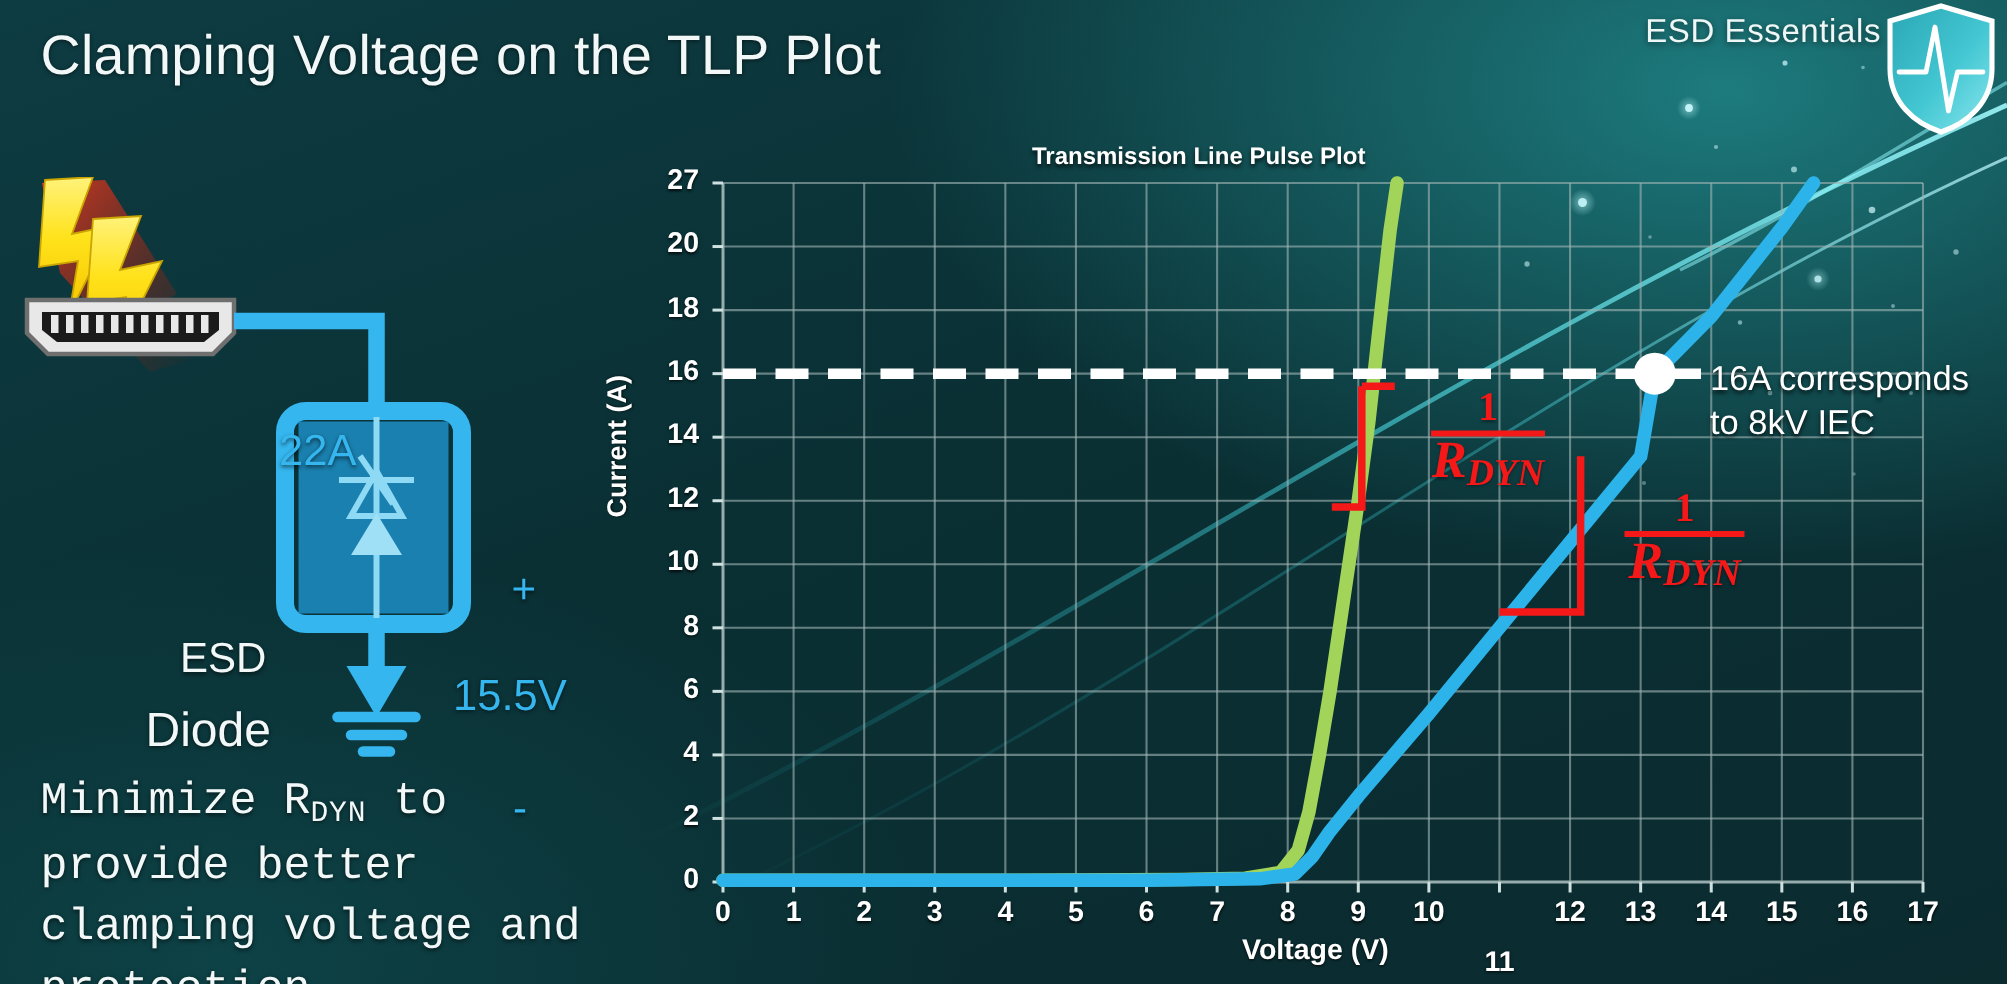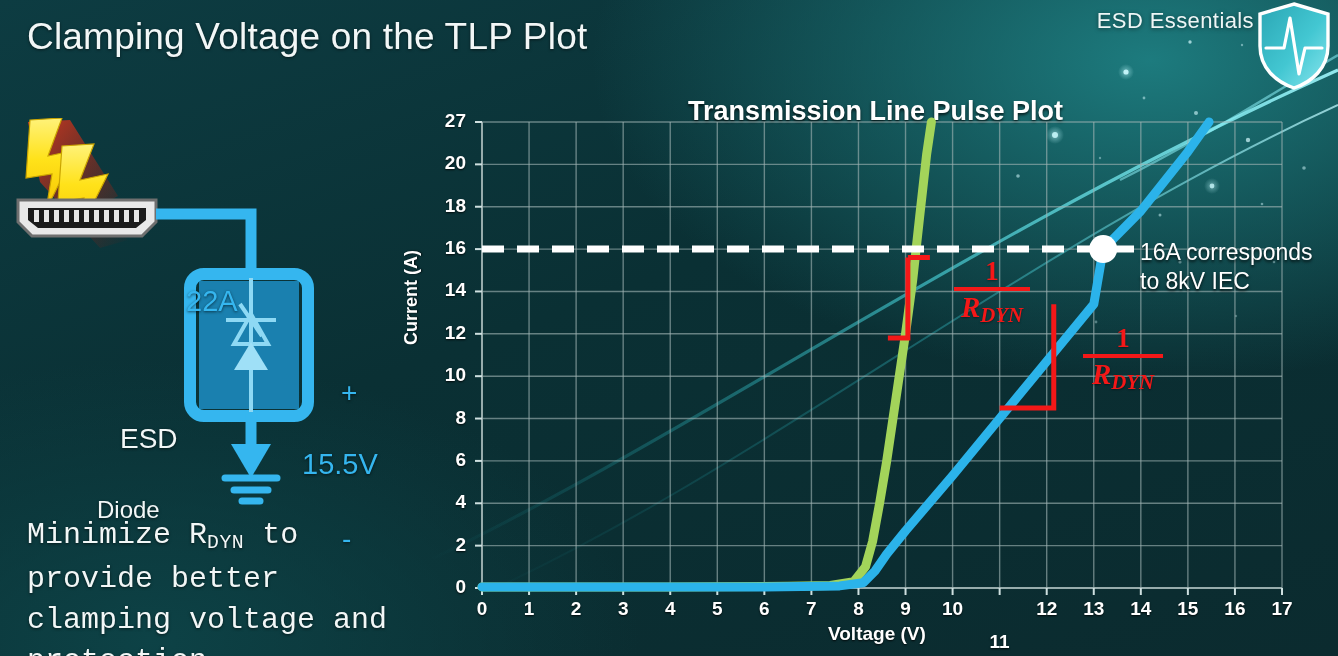--- a/index.html
+++ b/index.html
@@ -35,38 +35,38 @@
   }
   #brand-shield { position:absolute; right:4px; top:0px; width:80px; height:92px; }
 
   
   #circuit { position:absolute; left:0px; top:118px; width:420px; height:390px; }
   .clabel {
     position:absolute; white-space:nowrap; text-shadow:0 1px 3px rgba(0,0,0,.6);text-align:right;
   }
   #lbl-current { left:186px; top:167px; font-size:29px; color:#35b6ef; }
   #lbl-esd  { left:120px; top:305px; font-size:28px; color:#f2f7f7; }
-  #lbl-diode{ left:97px;  top:350px; font-size:24px; color:#f2f7f7;margin-top:28px; }
+  #lbl-diode{ left:97px;  top:350px; font-size:32px; color:#f2f7f7; }
   #lbl-volt { left:302px; top:330px; font-size:29px; color:#35b6ef; }
   #lbl-plus { left:341px; top:259px; font-size:28px; color:#35b6ef; }
   #lbl-minus{ left:342px; top:405px; font-size:28px; color:#35b6ef; }
 
   #bottom-note {
     position:absolute; left:27px; top:515px; width:400px;
     font-size:30px; line-height:41px; color:#f2f7f7;
     text-shadow:0 1px 3px rgba(0,0,0,.6);
     font-family:Liberation Mono, monospace;
   }
   #bottom-note sub { font-size:0.66em; vertical-align:baseline; position:relative; top:5px; letter-spacing:.5px;}
 
   
   #chart { position:absolute; left:0; top:0; width:1338px; height:656px; }
   #chart-title {
     position:absolute; left:688px; top:96px;
-    font-size:27px; font-weight:bold; color:#ffffff;
+    font-size:16px; font-weight:bold; color:#ffffff;
     text-shadow:0 2px 3px rgba(0,0,0,.75); white-space:nowrap;
   }
   .ytick {
     position:absolute; width:40px; text-align:right;
     font-size:19px; font-weight:bold; color:#ffffff;
     text-shadow:0 1px 2px rgba(0,0,0,.8);
   }
   .xtick {
     position:absolute; width:40px; text-align:center;
     font-size:19px; font-weight:bold; color:#ffffff;
@@ -88,21 +88,21 @@
     font-size:23px; line-height:29px; color:#ffffff;
     text-shadow:0 2px 3px rgba(0,0,0,.75);
   }
   .rdyn-frac {
     position:absolute; color:#f41818; font-family:"Liberation Serif", serif;
     font-style:italic; font-weight:bold; text-align:center;
     text-shadow:0 1px 2px rgba(0,0,0,.4);
   }
   .rdyn-frac .num { font-size:27px; font-style:normal; display:block; line-height:26px;}
   .rdyn-frac .bar { display:block; height:4px; background:#f41818; margin:3px 0 1px 0;}
-  .rdyn-frac .den { font-size:29px; display:block; line-height:30px; white-space:nowrap;}
+  .rdyn-frac .den { font-size:35px; display:block; line-height:30px; white-space:nowrap;}
   .rdyn-frac .den .sub { font-size:0.72em; vertical-align:baseline; position:relative; top:5px;}
   #frac1 { left:954px; top:258px; width:76px; }
   #frac2 { left:1083px; top:325px; width:80px; }
 </style>
 </head>
 <body>
 
 <div id="stage">
 
   <svg class="bgsvg" viewBox="0 0 1338 656">

